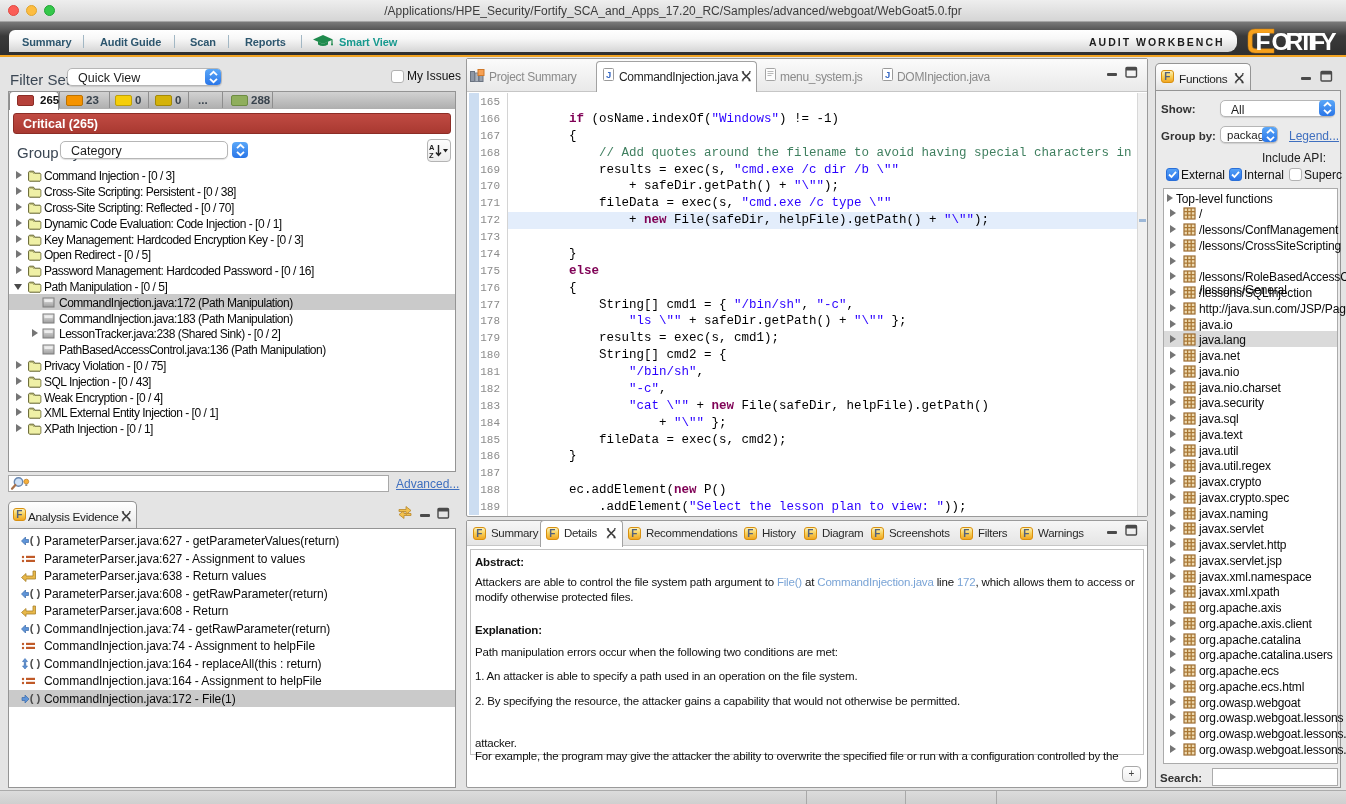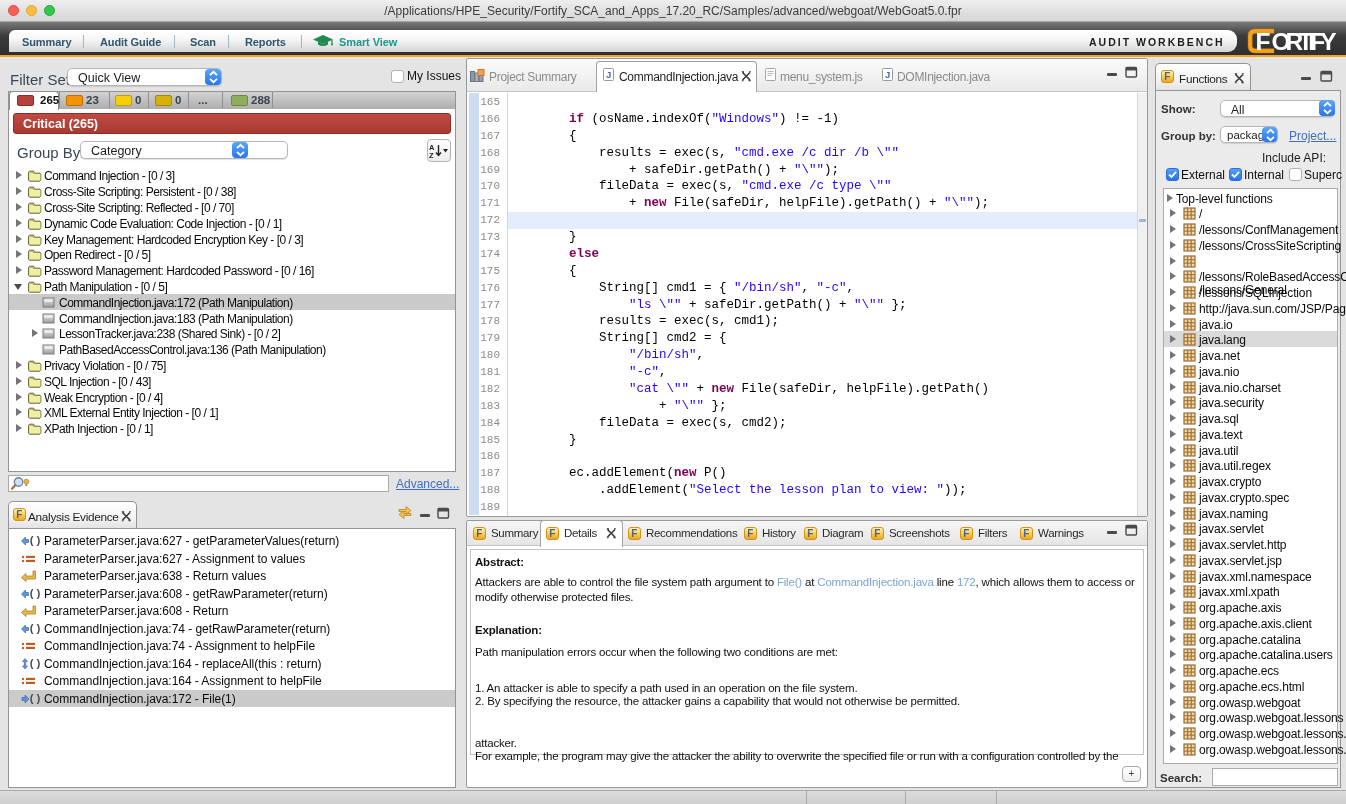--- a/index.html
+++ b/index.html
@@ -137,21 +137,21 @@
 <div class="abs cnt-sep" style="left:59px;"></div>
 <div class="abs cnt-sep" style="left:109px;"></div>
 <div class="abs cnt-sep" style="left:148px;"></div>
 <div class="abs cnt-sep" style="left:188px;"></div>
 <div class="abs cnt-sep" style="left:222px;"></div>
 <div class="abs cnt-sep" style="left:272px;"></div>
 <div id="critical" class="abs">
     <span>Critical (265)</span>
   </div>
 <div class="abs lbl" style="left:17px;top:144px;">Group By:</div>
-<div class="abs combo" style="left:80px;top:141px;width:208px;height:18px;">
+<div class="abs combo" style="left:60px;top:141px;width:168px;height:18px;">
     <span class="ct">Category</span>
   </div>
 <div class="stepper" style="left:232px;top:142px;width:16px;height:16px;"></div>
 <svg class="abs" style="left:232px;top:142px;" width="16" height="16" viewBox="0 0 16 16">
     <path d="M5 6.2 L8.5 2.8 L12 6.2" stroke="#fff" stroke-width="1.8" fill="none"></path>
     <path d="M5 9.8 L8.5 13.2 L12 9.8" stroke="#fff" stroke-width="1.8" fill="none"></path>
   </svg>
 <div id="sortbtn" class="abs"></div>
 <svg class="abs" style="left:429px;top:142px;" width="20" height="17" viewBox="0 0 20 17">
     <text x="0" y="8" font-size="7.5" font-weight="bold" fill="#222" font-family="Liberation Sans">A</text>
@@ -449,20 +449,21 @@
 185
 186
 187
 188
 189</div>
 <div id="lndiv" class="abs"></div>
 <div id="hl172" class="abs"></div>
 <div id="code" class="abs">
         <span class="k">if</span> (osName.indexOf(<span class="s">"Windows"</span>) != -1)
         {
+            <span class="c">// Add quotes around the filename to avoid having special characters in</span>
             results = exec(s, <span class="s">"cmd.exe /c dir /b \""</span>
                 + safeDir.getPath() + <span class="s">"\""</span>);
             fileData = exec(s, <span class="s">"cmd.exe /c type \""</span>
                 + <span class="k">new</span> File(safeDir, helpFile).getPath() + <span class="s">"\""</span>);
 
         }
         <span class="k">else</span>
         {
             String[] cmd1 = { <span class="s">"/bin/sh"</span>, <span class="s">"-c"</span>,
                 <span class="s">"ls \""</span> + safeDir.getPath() + <span class="s">"\""</span> };
@@ -588,21 +589,21 @@
 <svg class="abs" style="left:1125px;top:524px;" width="13" height="12" viewBox="0 0 13 12">
     <rect x="1" y="1.5" width="10.5" height="9.5" rx="1" fill="none" stroke="#4a4a4a" stroke-width="1.4"></rect>
     <rect x="1" y="1.5" width="10.5" height="3" fill="#4a4a4a"></rect>
   </svg>
 <div id="dtarea" class="abs"></div>
 <div class="dtx b" style="left:475px;top:556px;">Abstract:</div>
 <div class="dtx" style="left:475px;top:576px;">Attackers are able to control the file system path argument to <a>File()</a> at <a>CommandInjection.java</a> line <a>172</a>, which allows them to access or</div>
 <div class="dtx" style="left:475px;top:591px;">modify otherwise protected files.</div>
 <div class="dtx b" style="left:475px;top:624px;">Explanation:</div>
 <div class="dtx" style="left:475px;top:646px;">Path manipulation errors occur when the following two conditions are met:</div>
-<div class="dtx" style="left:475px;top:670px;margin-top:12px;">1. An attacker is able to specify a path used in an operation on the file system.</div>
+<div class="dtx" style="left:475px;top:670px;">1. An attacker is able to specify a path used in an operation on the file system.</div>
 <div class="dtx" style="left:475px;top:695px;">2. By specifying the resource, the attacker gains a capability that would not otherwise be permitted.</div>
 <div class="dtx" style="left:475px;top:722px;margin-top:28px;">For example, the program may give the attacker the ability to overwrite the specified file or run with a configuration controlled by the</div>
 <div class="dtx" style="left:475px;top:737px;">attacker.</div>
 <div id="plusbtn" class="abs">+</div>
 <div class="abs vtab" style="left:1155px;top:63px;width:96px;height:28px;"></div>
 <svg class="abs" style="left:1161px;top:70px;" width="13" height="13" viewBox="0 0 13 13">
     <rect x="0.5" y="0.5" width="12" height="12" rx="2.5" fill="url(#fg)" stroke="#d89010" stroke-width="1"></rect>
     <defs>
       <linearGradient id="fg" x1="0" y1="0" x2="0" y2="1">
         <stop offset="0" stop-color="#fdf6c2"></stop>
@@ -636,21 +637,21 @@
   </svg>
 <div class="abs slbl" style="left:1161px;top:130px;">Group by:</div>
 <div class="abs combo" style="left:1220px;top:126px;width:58px;height:17px;">
     <span class="ct" style="font-size:11.5px;left:6px;">packag</span>
   </div>
 <div class="stepper" style="left:1262px;top:127px;width:15px;height:15px;"></div>
 <svg class="abs" style="left:1262px;top:127px;" width="15" height="15" viewBox="0 0 15 15">
     <path d="M5 6.2 L8.5 2.8 L12 6.2" stroke="#fff" stroke-width="1.8" fill="none"></path>
     <path d="M5 9.8 L8.5 13.2 L12 9.8" stroke="#fff" stroke-width="1.8" fill="none"></path>
   </svg>
-<div class="abs" style="left:1289px;top:129px;font-size:12px;color:#3f6fbf;text-decoration:underline;">Project...</div>
+<div class="abs" style="left:1289px;top:129px;font-size:12px;color:#3f6fbf;text-decoration:underline;">Legend...</div>
 <div class="abs" style="left:1262px;top:151px;font-size:12px;color:#222;">Include API:</div>
 <div class="abs chk on" style="left:1166px;top:168px;"></div>
 <svg class="abs" style="left:1166px;top:168px;" width="13" height="13" viewBox="0 0 13 13">
     <path d="M3 6.5 L5.5 9 L10 3.8" stroke="#fff" stroke-width="1.8" fill="none"></path>
   </svg>
 <div class="abs" style="left:1181px;top:168px;font-size:12px;color:#111;">External</div>
 <div class="abs chk on" style="left:1229px;top:168px;"></div>
 <svg class="abs" style="left:1229px;top:168px;" width="13" height="13" viewBox="0 0 13 13">
     <path d="M3 6.5 L5.5 9 L10 3.8" stroke="#fff" stroke-width="1.8" fill="none"></path>
   </svg>

